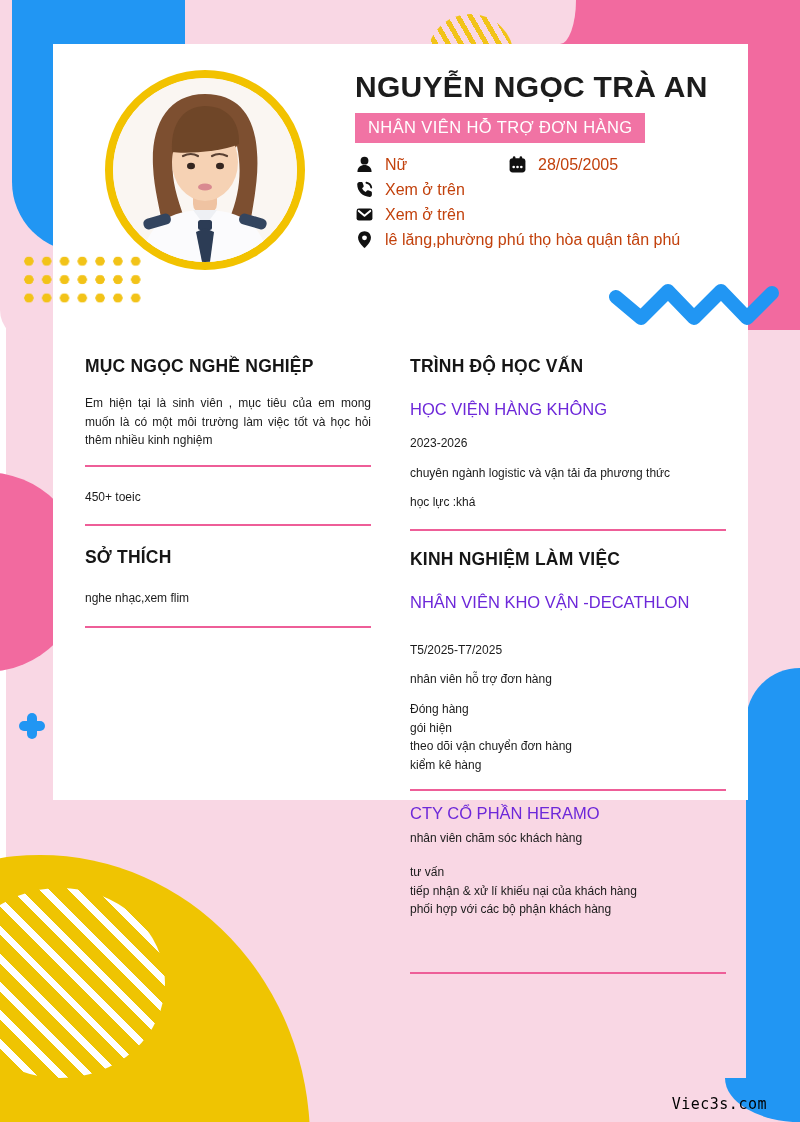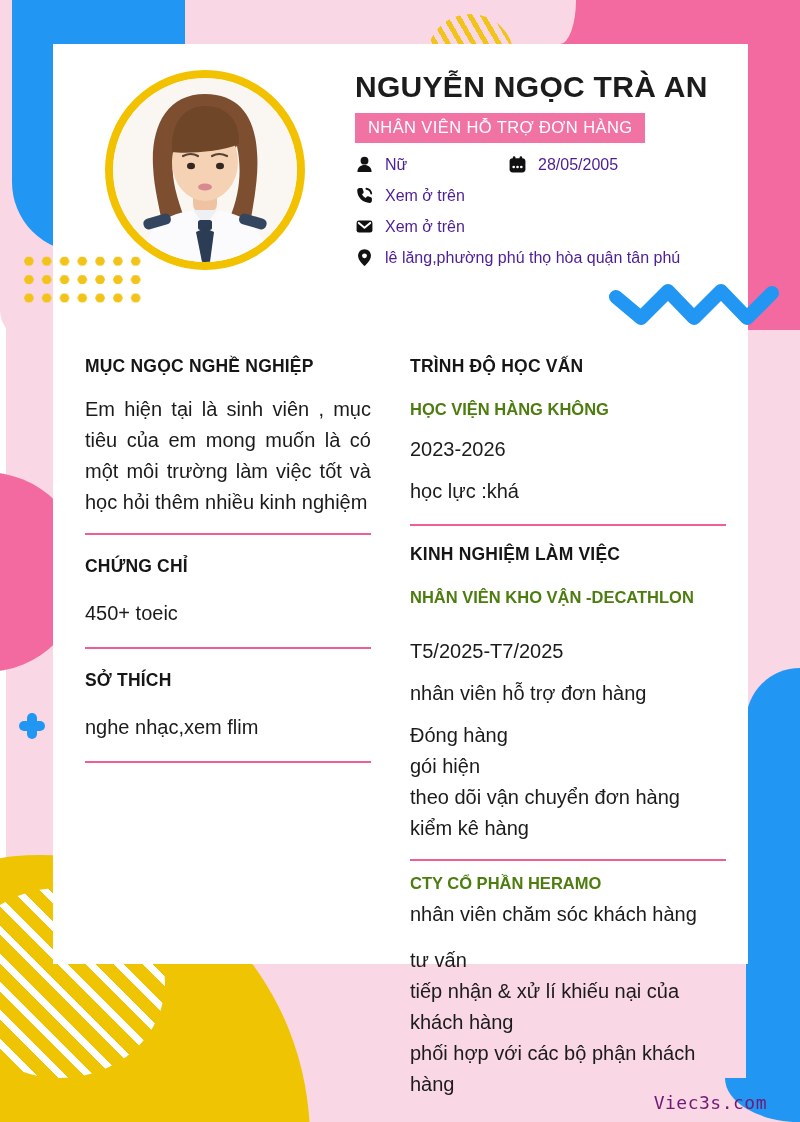--- a/index.html
+++ b/index.html
@@ -24,44 +24,44 @@
   .blob-blue-curl-br { left:725px; top:1078px; width:75px; height:44px; background:#2196F3; border-bottom-left-radius:100% 100%; z-index:1; }
   .plus-blue { left:19px; top:713px; width:26px; height:26px; z-index:1; }
   .plus-blue::before { content:""; position:absolute; left:8px; top:0; width:10px; height:26px; background:#2196F3; border-radius:5px; }
   .plus-blue::after { content:""; position:absolute; left:0; top:8px; width:26px; height:10px; background:#2196F3; border-radius:5px; }
   .dots-yellow { left:20px; top:252px; width:125px; height:55px; z-index:3;
      background-image:radial-gradient(circle, #F2C318 4.4px, rgba(0,0,0,0) 4.9px);
      background-size:17.8px 18.4px; background-position:0 0; }
   .zigzag-blue { left:605px; top:278px; z-index:3; }
 
   
-  .card { position:absolute; left:53px; top:44px; width:695px; height:920px; background:#ffffff; z-index:2; }
+  .card { position:absolute; left:53px; top:44px; width:695px; height:756px; background:#ffffff; z-index:2; }
 
   
   .photo-wrap { position:absolute; left:52px; top:26px; width:200px; height:200px; border-radius:50%;
      border:8px solid #F2C200; overflow:hidden; background:#faf7f4; }
   .photo-wrap svg { display:block; }
   .header-info { position:absolute; left:302px; top:26px; width:390px; }
   .person-name { font-size:30px; font-weight:800; letter-spacing:0.3px; color:#1c1c1c; white-space:nowrap; }
   .title-badge { display:inline-block; margin-top:9px; background:#F173A4; color:#ffffff;
      font-size:16.5px; font-weight:500; padding:5px 13px 6px; letter-spacing:0.4px; }
   .info-rows { margin-top:12px; }
-  .info-row { display:flex; align-items:center; margin-top:12px; font-size:16px; color:#4c1d95; }
+  .info-row { display:flex; align-items:center; margin-top:6px; font-size:16px; color:#c2410c; }
   .info-row .cell { display:flex; align-items:center; }
   .info-row .cell.first { width:153px; }
   .info-icon { width:19px; height:19px; flex:0 0 19px; margin-right:11px; display:inline-block; }
   .info-icon svg { display:block; }
 
   
   .col { position:absolute; top:312px; }
   .col-left  { left:32px;  width:286px; }
   .col-right { left:357px; width:316px; }
   .sec-heading { font-size:17.5px; font-weight:700; color:#161616; letter-spacing:0.2px; }
-  .sub-heading { font-size:16.5px; font-weight:700; color:#4d7c0f; }
-  .body-text { font-size:20px; line-height:1.55; color:#1b1b1b; }
+  .sub-heading { font-size:16.5px; font-weight:400; color:#6d28d9; }
+  .body-text { font-size:12px; line-height:1.55; color:#1b1b1b; }
   .justify { text-align:justify; }
   .divider { border:none; border-top:2px solid #EE5E98; }
 
   .col-left .sec-heading { margin-bottom:17px; }
   .objective-text { margin-bottom:15px; }
   .col-left .divider { margin-bottom:21px; }
   .cert-text, .hobby-text { margin:21px 0 18px; }
 
   .col-right .sec-heading { margin-bottom:23px; }
   .edu-school { margin-bottom:15px; }
@@ -71,21 +71,21 @@
   .divider-edu { margin-bottom:18px; }
   .job-title { margin-bottom:29px; }
   .job-period { margin-bottom:11px; }
   .job-role { margin-bottom:11px; }
   .divider-exp { margin-top:15px; margin-bottom:13px; }
   .job2-title { margin-bottom:6px; }
   .job2-role { margin-bottom:15px; }
   .divider-end { margin-top:53px; }
 
   .brand { position:absolute; right:33px; bottom:9px; font-family:"DejaVu Sans Mono", monospace;
-     font-size:18px; color:#701a75; z-index:4; letter-spacing:0.5px; }
+     font-size:15px; color:#000000; z-index:4; letter-spacing:0.5px; }
 </style>
 </head>
 <body>
 
 <div class="page">
 
   <div class="abs bg-pink-main"></div>
   <div class="abs bg-pink-patch-tl"></div>
   <div class="abs blob-blue-tl"></div>
   <div class="abs dome-stripes"></div>
@@ -180,32 +180,32 @@
           </span>
           <span>lê lăng,phường phú thọ hòa quận tân phú</span>
         </div>
       </div>
     </div>
 
     <div class="col col-left">
       <div class="sec-heading">MỤC NGỌC NGHỀ NGHIỆP</div>
       <p class="body-text justify objective-text">Em hiện tại là sinh viên , mục tiêu của em mong muốn là có một môi trường làm việc tốt và học hỏi thêm nhiều kinh nghiệm</p>
       <hr class="divider">
-      <div class="sec-heading">CHỨNG CHỈ</div>
       <p class="body-text cert-text">450+ toeic</p>
       <hr class="divider">
       <div class="sec-heading">SỞ THÍCH</div>
       <p class="body-text hobby-text">nghe nhạc,xem flim</p>
       <hr class="divider">
     </div>
 
     <div class="col col-right">
       <div class="sec-heading">TRÌNH ĐỘ HỌC VẤN</div>
       <div class="sub-heading edu-school">HỌC VIỆN HÀNG KHÔNG</div>
       <p class="body-text edu-years">2023-2026</p>
+      <p class="body-text edu-major">chuyên ngành logistic và vận tải đa phương thức</p>
       <p class="body-text edu-grade">học lực :khá</p>
       <hr class="divider divider-edu">
 
       <div class="sec-heading">KINH NGHIỆM LÀM VIỆC</div>
 
       <div>
         <div class="sub-heading job-title">NHÂN VIÊN KHO VẬN -DECATHLON</div>
         <p class="body-text job-period">T5/2025-T7/2025</p>
         <p class="body-text job-role">nhân viên hỗ trợ đơn hàng</p>
         <div class="body-text">Đóng hàng</div>

